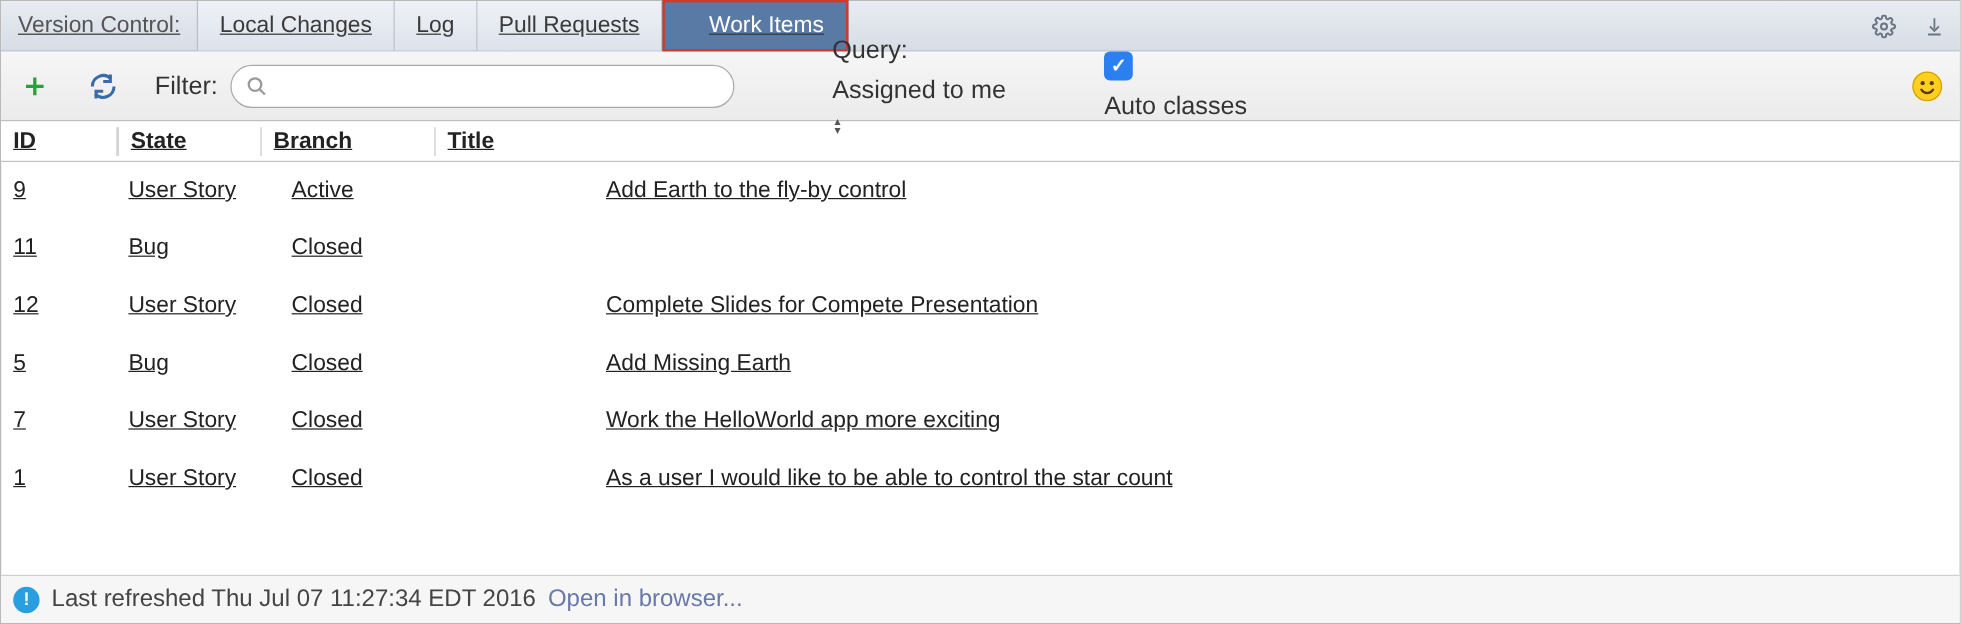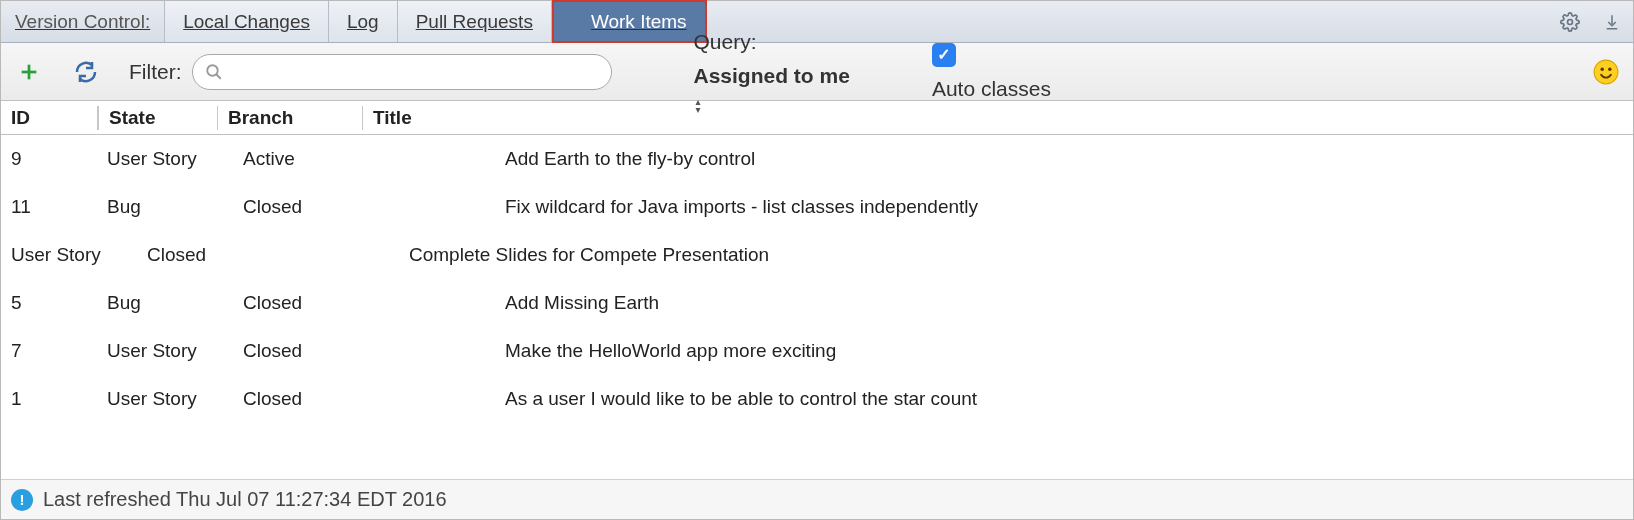--- a/index.html
+++ b/index.html
@@ -104,21 +104,21 @@
   .mag-icon { color: #9a9a9a; cursor: pointer; }
   .query-group, .autorefresh-group {
     display: flex;
     align-items: flex-start;
     gap: 10px;
     font-size: 21px;
     cursor: pointer;
     color: #333;
     flex-direction: column;
   }
-  .query-value { font-weight: 700; }
+  .query-value { font-weight: 400; }
   .stepper {
     display: flex; flex-direction: column; line-height: 8px; font-size: 10px; color: #555;
     margin-left: 2px;
   }
   .checkbox {
     width: 24px; height: 24px;
     border-radius: 5px;
     background: #2a7ff1;
     display: flex; align-items: center; justify-content: center;
     color: #fff;
@@ -135,21 +135,21 @@
   .table-head {
     display: flex;
     background: #fff;
     border-bottom: 1px solid #c0c0c0;
     height: 34px;
     align-items: center;
     font-weight: 700;
     color: #222;
   }
   .col-sep { border-left: 1px solid #c8c8c8; height: 24px; }
-  .col { padding: 0 10px; display: flex; align-items: center; height: 100%; }
+  .col { padding: 0 10px; display: flex; align-items: center; height: 100%; text-decoration: underline; }
   .c-id    { width: 96px; }
   .c-type  { width: 136px; }
   .c-state { width: 118px; }
   .c-branch{ width: 144px; }
   .c-title { flex: 1; text-align: center; }
   .rows {
     flex: 1;
     overflow: auto;
   }
   .row {
@@ -277,49 +277,50 @@
         <div class="col c-type">User Story</div>
         <div class="col c-state">Active</div>
         <div class="col c-branch"></div>
         <div class="col c-title">Add Earth to the fly-by control</div>
       </div>
       <div class="row">
         <div class="col c-id">11</div>
         <div class="col c-type">Bug</div>
         <div class="col c-state">Closed</div>
         <div class="col c-branch"></div>
-        <div class="col c-title">Fix wildcard for Java imports - list classes independently</div>
-      </div>
-      <div class="row">
+      </div>
+      <div class="row">
+        <div class="col c-id">12</div>
         <div class="col c-type">User Story</div>
         <div class="col c-state">Closed</div>
         <div class="col c-branch"></div>
         <div class="col c-title">Complete Slides for Compete Presentation</div>
       </div>
       <div class="row">
         <div class="col c-id">5</div>
         <div class="col c-type">Bug</div>
         <div class="col c-state">Closed</div>
         <div class="col c-branch"></div>
         <div class="col c-title">Add Missing Earth</div>
       </div>
       <div class="row">
         <div class="col c-id">7</div>
         <div class="col c-type">User Story</div>
         <div class="col c-state">Closed</div>
         <div class="col c-branch"></div>
-        <div class="col c-title">Make the HelloWorld app more exciting</div>
+        <div class="col c-title">Work the HelloWorld app more exciting</div>
       </div>
       <div class="row">
         <div class="col c-id">1</div>
         <div class="col c-type">User Story</div>
         <div class="col c-state">Closed</div>
         <div class="col c-branch"></div>
         <div class="col c-title">As a user I would like to be able to control the star count</div>
       </div>
     </div>
 
   <div class="statusbar">
     <span class="info-icon">!</span>
     <span>Last refreshed Thu Jul 07 11:27:34 EDT 2016</span>
+    <span class="link">Open in browser...</span>
   </div>
 
 </div>
 
 </body></html>

